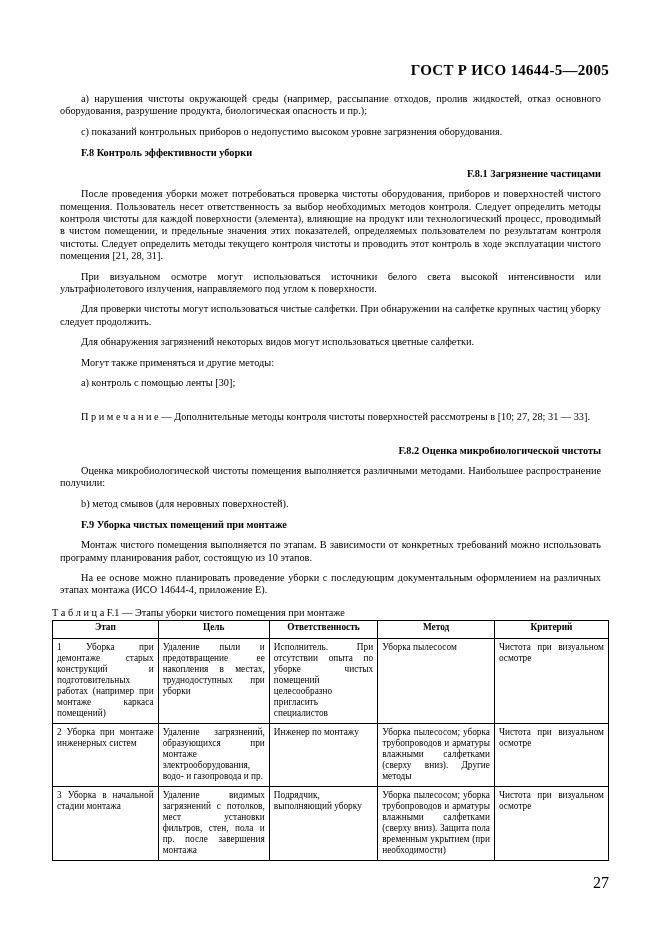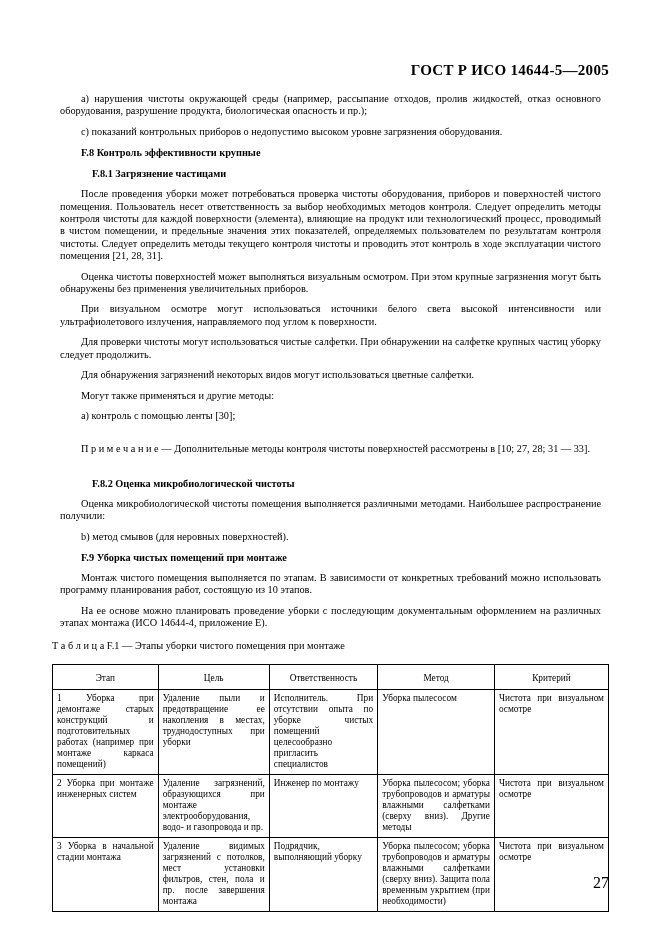--- a/index.html
+++ b/index.html
@@ -47,77 +47,77 @@
     line-height: 13px;
     text-indent: 21px;
     margin-top: 3px;
     text-align: left;
   }
   .sub-head {
     font-weight: bold;
     font-size: 10.3px;
     line-height: 13px;
     text-indent: 32px;
-    text-align: left;
+    text-align: right;
   }
   .note {
     text-indent: 21px;
     font-size: 10.3px;
     line-height: 12.4px;
   }
   .spacer-sm { height: 5px; }
   .table-caption {
     font-size: 10.3px;
     line-height: 13px;
     margin-top: 9px;
-    margin-bottom: 12px;
+    margin-bottom: 1px;
     text-align: left;
   }
   table.f1 {
     border-collapse: collapse;
     width: 100%;
     table-layout: fixed;
     font-size: 9.3px;
     line-height: 11px;
   }
   table.f1 td, table.f1 th {
     border: 1px solid #000000;
     vertical-align: top;
     padding: 3px 4px 4px 4px;
     text-align: justify;
     font-weight: normal;
   }
   table.f1 th {
     text-align: center;
-    padding-top: 8px;
+    padding-top: 1px;
     padding-bottom: 5px;
+    font-weight: bold;
   }
   .page-num {
     position: absolute;
     right: 52px;
     bottom: 44px;
     font-size: 16px;
     font-family: "Liberation Serif", serif;
   }
 </style>
 </head>
 <body>
 
 <div class="page">
 
   <div class="doc-header">ГОСТ Р ИСО 14644-5—2005</div>
 
   <p class="hang">a) нарушения чистоты окружающей среды (например, рассыпание отходов, пролив жидкостей, отказ основного оборудования, разрушение продукта, биологическая опасность и пр.);</p>
   <p class="hang">c) показаний контрольных приборов о недопустимо высоком уровне загрязнения оборудования.</p>
 
-  <p class="sec-head">F.8 Контроль эффективности крупные</p>
+  <p class="sec-head">F.8 Контроль эффективности уборки</p>
   <p class="sub-head">F.8.1  Загрязнение частицами</p>
 
   <p class="ind">После проведения уборки может потребоваться проверка чистоты оборудования, приборов и поверхностей чистого помещения. Пользователь несет ответственность за выбор необходимых методов контроля. Следует определить методы контроля чистоты для каждой поверхности (элемента), влияющие на продукт или технологический процесс, проводимый в чистом помещении, и предельные значения этих показателей, определяемых пользователем по результатам контроля чистоты. Следует определить методы текущего контроля чистоты и проводить этот контроль в ходе эксплуатации чистого помещения [21, 28, 31].</p>
-  <p class="ind">Оценка чистоты поверхностей может выполняться визуальным осмотром. При этом крупные загрязнения могут быть обнаружены без применения увеличительных приборов.</p>
   <p class="ind">При визуальном осмотре могут использоваться источники белого света высокой интенсивности или ультрафиолетового излучения, направляемого под углом к поверхности.</p>
   <p class="ind">Для проверки чистоты могут использоваться чистые салфетки. При обнаружении на салфетке крупных частиц уборку следует продолжить.</p>
   <p class="ind">Для обнаружения загрязнений некоторых видов могут использоваться цветные салфетки.</p>
   <p class="ind">Могут также применяться и другие методы:</p>
   <p class="hang">a) контроль с помощью ленты [30];</p>
 
   <div class="spacer-sm"></div>
   <p class="note">П р и м е ч а н и е — Дополнительные методы контроля чистоты поверхностей рассмотрены в [10; 27, 28; 31 — 33].</p>
   <div class="spacer-sm"></div>
 

